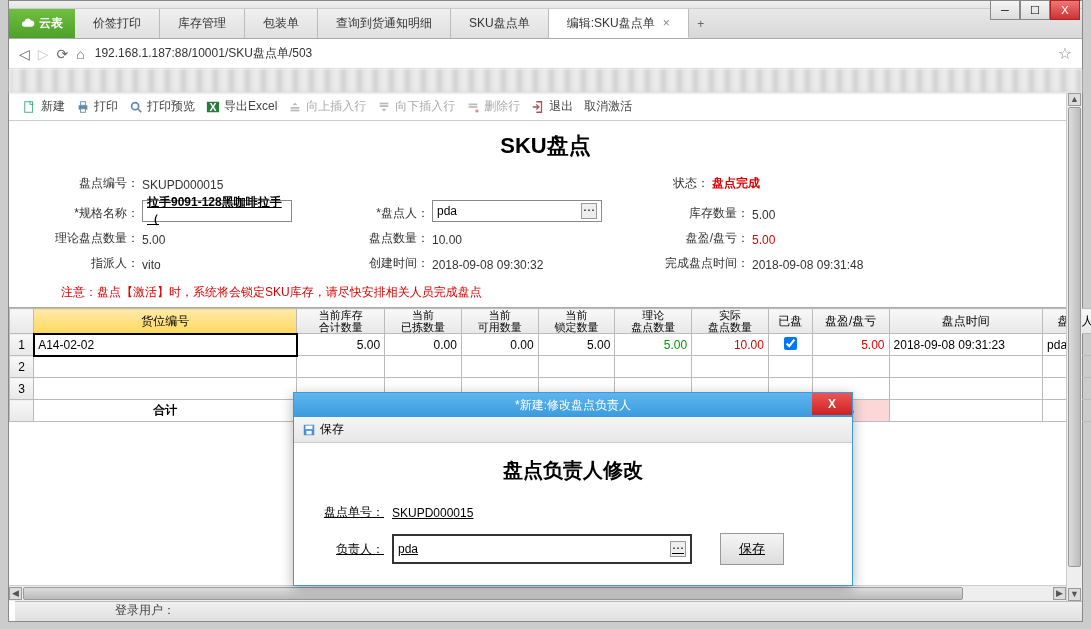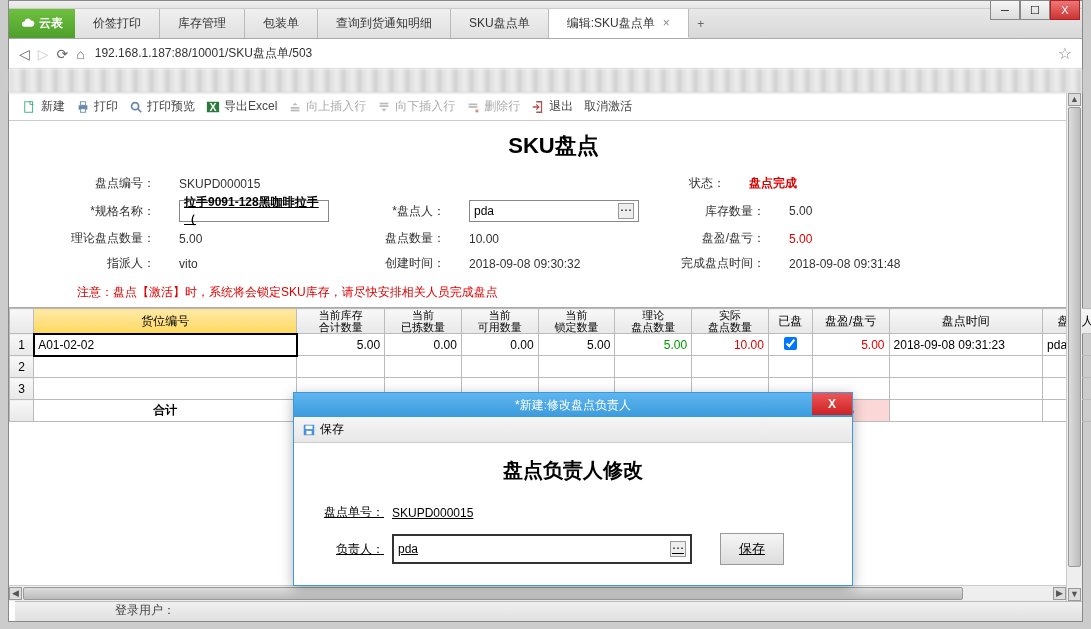--- a/index.html
+++ b/index.html
@@ -18,24 +18,24 @@
 .addrbar { height: 30px; display:flex; align-items:center; gap:10px; padding:0 10px; border-bottom:1px solid #ddd; }
 .addrbar .nav { display:flex; gap:8px; color:#666; }
 .addrbar .nav span { cursor:pointer; font-size:14px; }
 .addr { flex:1; color:#333; }
 .star { color:#888; font-size:16px; cursor:pointer; }
 .blurbar { height: 24px; background: repeating-linear-gradient(90deg,#ddd 0,#eee 8px,#ccc 16px); filter: blur(1px); border-bottom:1px solid #ccc; }
 .toolbar { height: 28px; display:flex; align-items:center; gap:11px; padding:0 14px; border-bottom:1px solid #ccc; color:#444; }
 .tbtn { display:flex; align-items:center; gap:4px; cursor:pointer; }
 .tbtn.disabled { color:#aaa; }
 .ticon { width:14px; height:14px; display:inline-block; }
-.content { padding: 6px 20px 0 36px; }
+.content { padding: 6px 20px 0 20px; }
 .pagetitle { text-align:center; font-size: 22px; font-weight:bold; padding: 4px 0 10px 0; }
 .formrow { display:flex; padding: 4px 0; }
-.fld { display:flex; align-items:center; gap:24px; }
+.fld { display:flex; align-items:flex-end; gap:3px; }
 .flabel { width: 110px; text-align:right; color:#333; }
 .fval { color:#333; }
 .fval.red { color:#d00; font-weight:bold; }
 .inputbox { border:1px solid #888; height:22px; padding:0 4px; width:150px; background:#fff; display:flex; align-items:center; justify-content:space-between; }
 .inputbox .more { border:1px solid #999; background:#eee; width:16px; height:16px; text-align:center; line-height:12px; cursor:pointer; }
 .warn { color:#d00; padding:8px 0 6px 32px; }
 .gridwrap { border-top:1px solid #aaa; }
 .grid { border-collapse:collapse; width: 1100px; table-layout:fixed; }
 .grid th, .grid td { border:1px solid #bbb; height:22px; padding:0 4px; white-space:nowrap; overflow:hidden; }
 .grid th { background:linear-gradient(#f8f8f8,#e8e8e8); font-weight:normal; text-align:center; }
@@ -291,21 +291,21 @@
           <th class="twoline">实际<br>盘点数量</th>
           <th>已盘</th>
           <th>盘盈/盘亏</th>
           <th>盘点时间</th>
           <th>盘点人</th>
         </tr>
       </thead>
       <tbody>
         <tr>
           <td class="rownum">1</td>
-          <td class="selcell">A01-02-02</td>
+          <td class="selcell">A14-02-02</td>
           <td class="num">5.00</td>
           <td class="num">0.00</td>
           <td class="num">0.00</td>
           <td class="num">5.00</td>
           <td class="num green">5.00</td>
           <td class="num red">10.00</td>
           <td class="center"><input type="checkbox" checked="" style=""></td>
           <td class="num red">5.00</td>
           <td>2018-09-08 09:31:23</td>
           <td>pda</td>

